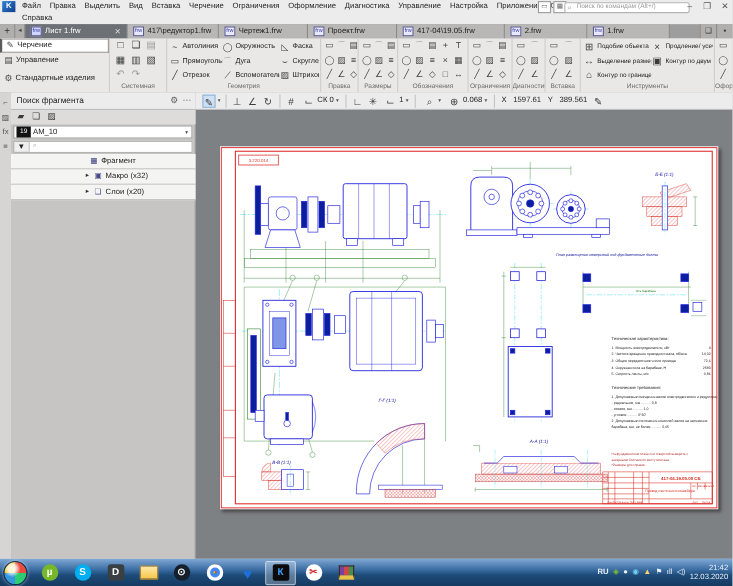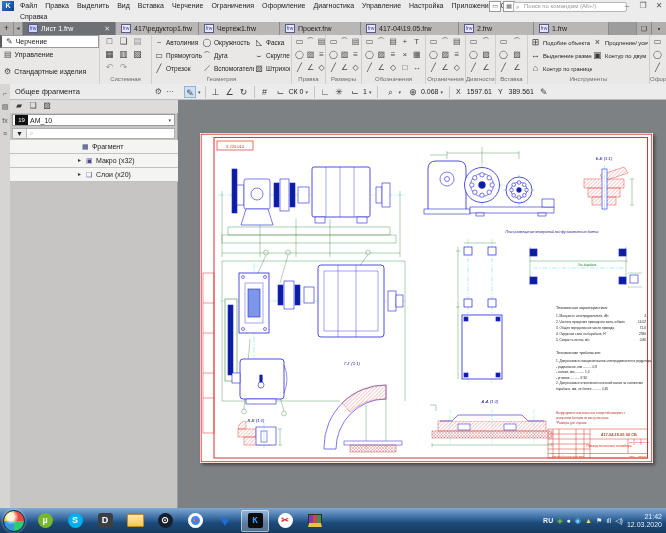--- a/index.html
+++ b/index.html
@@ -356,21 +356,21 @@
 
   <div id="lstrip" class="abs">
     <div class="stripico">⌐</div>
     <div class="stripico">▨</div>
     <div class="stripico">fx</div>
     <div class="stripico">≡</div>
   </div>
 
   <div id="lpanel" class="abs">
     <div id="lphead" class="abs">
-      <span>Общее фрагмента</span>
+      <span>Поиск фрагмента</span>
       <span class="gear">⚙</span>
       <span class="dots">⋯</span>
     </div>
     <div id="lptools" class="abs">
       <span class="rico" style="width:10px;height:10px;line-height:10px;font-size:8px;">▰</span>
       <span class="rico" style="width:10px;height:10px;line-height:10px;font-size:8px;">❏</span>
       <span class="rico" style="width:10px;height:10px;line-height:10px;font-size:8px;">▨</span>
     </div>
     <div id="lpcombo" class="abs">
       <span class="badge">19</span>

